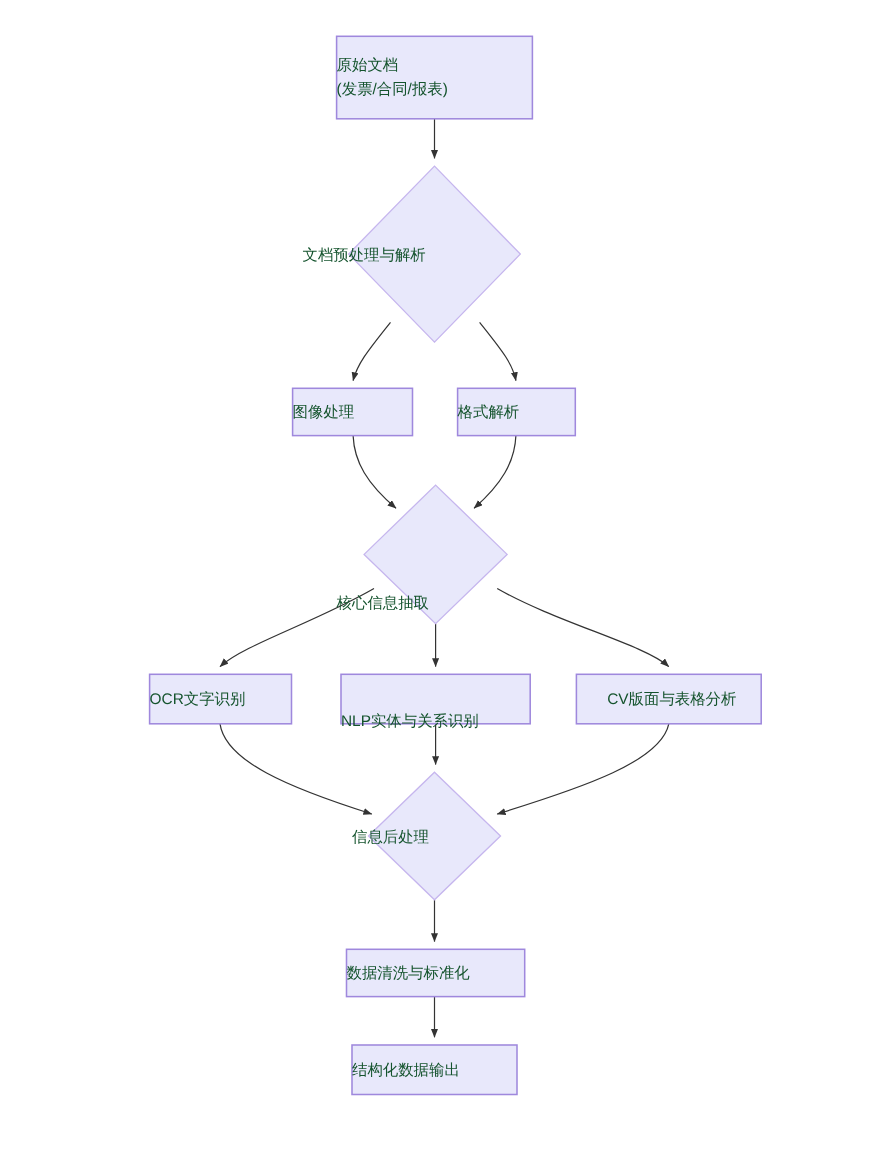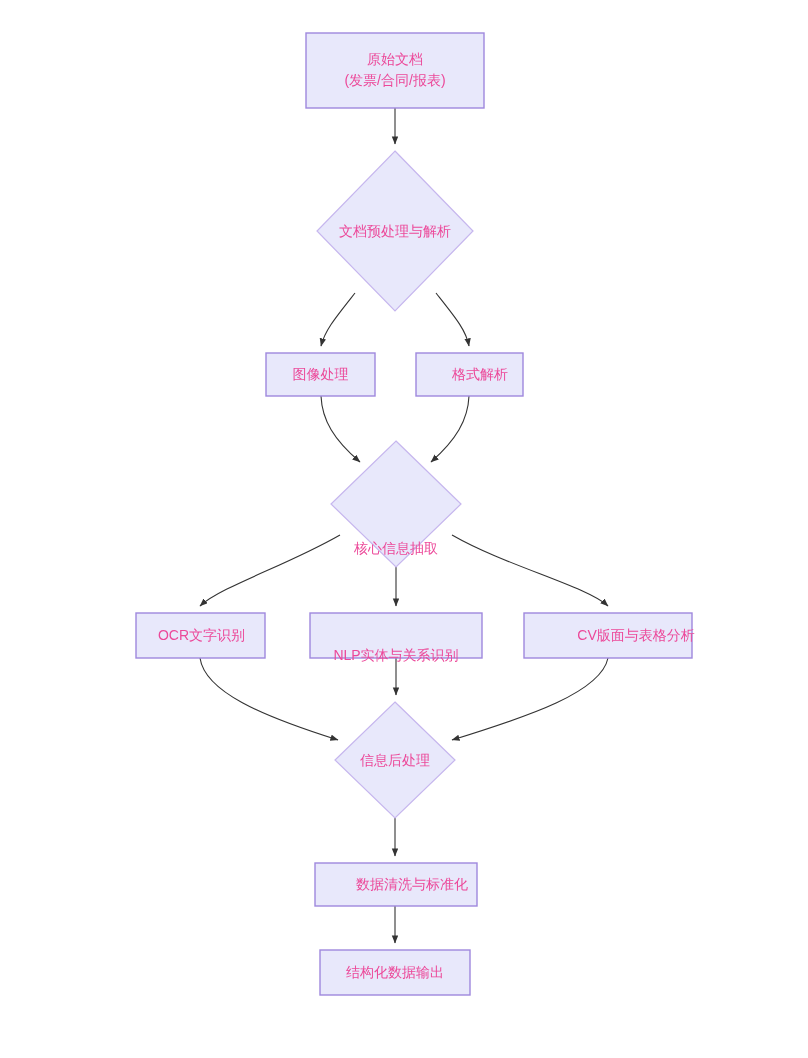--- a/index.html
+++ b/index.html
@@ -40,22 +40,22 @@
     stroke: #c6b6ee;
     stroke-width: 1.2;
   }
   .edge-path {
     fill: none;
     stroke: #333333;
     stroke-width: 1.1;
   }
   .node-label {
     position: absolute;
-    text-align: center;
-    color: #ec4899;
+    text-align: left;
+    color: #14532d;
     font-size: 14px;
     line-height: 21px;
     white-space: nowrap;
     pointer-events: none;
     font-family: "Liberation Sans", "DejaVu Sans", sans-serif;
   }
   .node-label .line2 { display: block; }
 </style>
 </head>
 <body>

